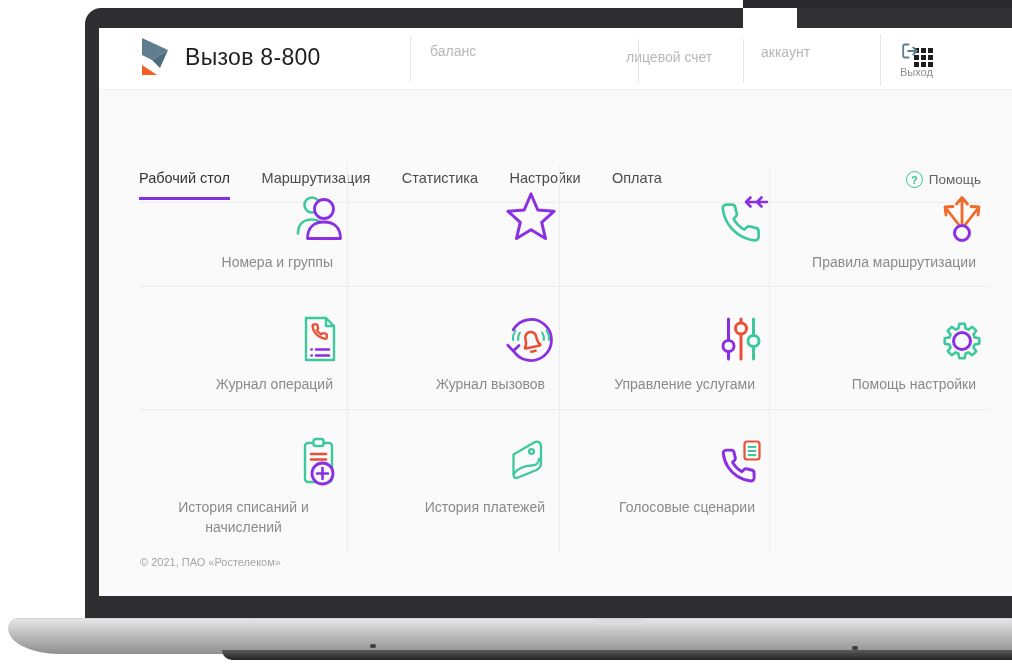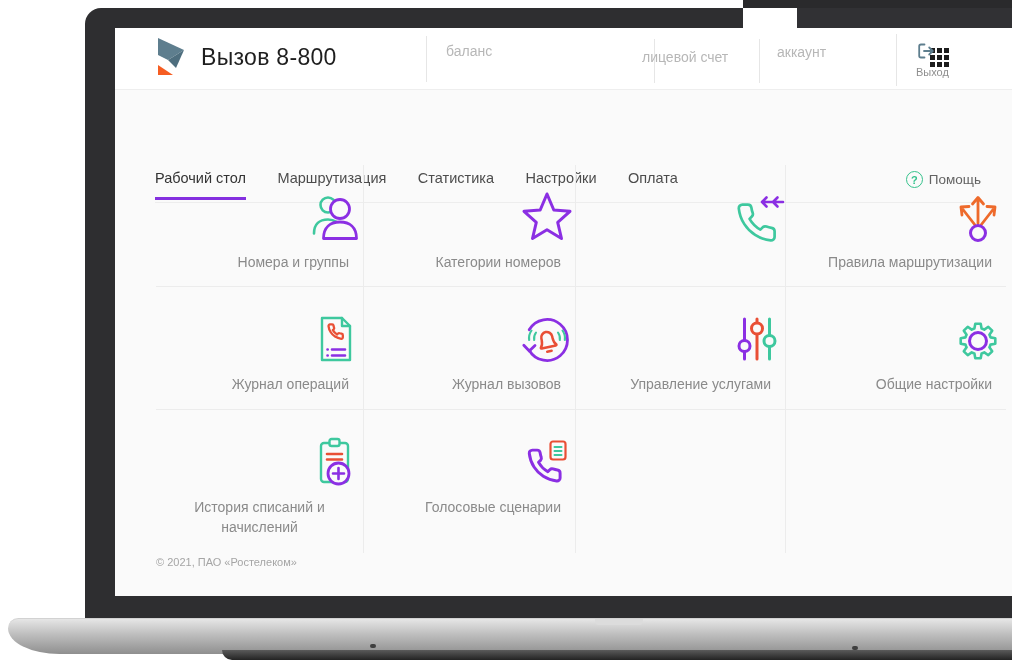--- a/index.html
+++ b/index.html
@@ -22,21 +22,21 @@
        border-top-left-radius:12px; border-bottom-left-radius:60px 30px;
        border-top:1px solid #d2d2d2;}
   .base-underside{position:absolute; left:222px; top:650px; right:0; height:10px;
        background:linear-gradient(#5a5a5a,#232323); border-bottom-left-radius:14px;}
   .base-latch{position:absolute; left:595px; top:619px; width:48px; height:6px;
        background:#dcdcdc; border-radius:0 0 4px 4px;}
   .foot-dot{position:absolute; width:6px; height:4px; border-radius:2px; background:#3f3f3f;}
   .foot-dot.d1{left:370px; top:644px;} .foot-dot.d2{left:852px; top:646px;}
 
   
-  .screen{position:absolute; left:99px; top:28px; right:0; height:568px; background:#f97316; overflow:hidden;margin-left:16px;}
+  .screen{position:absolute; left:99px; top:28px; right:0; height:568px; background:#f97316; overflow:hidden;}
 
   .appheader{position:absolute; left:0; top:0; right:0; height:62px; background:#fff;
        border-bottom:1px solid #eee;}
   .brand{position:absolute; left:40px; top:9px; display:flex; align-items:center; cursor:pointer;}
   .brand svg{display:block;}
   .brand-title{margin-left:14px; font-size:23px; color:#1e1e1e; letter-spacing:.3px;}
   .hdr-div{position:absolute; width:1px; background:#e6e6e6;}
   .hd1{left:311px; top:8px; height:46px;}
   .hd2{left:539px; top:11px; height:44px;}
   .hd3{left:644px; top:11px; height:44px;}
@@ -167,21 +167,20 @@
               <path class="bgfill" d="M16.5 49.5 c0-11.5 7-16.5 16.5-16.5 s16.5 5 16.5 16.5 z"></path>
             </g>
           </svg>
           <span class="tile-label">Номера и группы</span>
         </div>
 
         <div class="tile">
           <svg class="tile-icon" viewBox="0 0 56 56">
             <path class="st purple" stroke-width="3" d="M28 5 L34.8 21 L51 22.3 L38.7 33.4 L42.5 49.5 L28 40.8 L13.5 49.5 L17.3 33.4 L5 22.3 L21.2 21 Z"></path>
           </svg>
-          <span class="tile-label">Категории номеров</span>
         </div>
 
         <div class="tile">
           <svg class="tile-icon" viewBox="0 0 56 56">
             <g class="st teal" stroke-width="1.5" transform="translate(6,12) scale(1.8)">
               <path d="M22 16.92v3a2 2 0 0 1-2.18 2 19.79 19.79 0 0 1-8.63-3.07 19.5 19.5 0 0 1-6-6A19.79 19.79 0 0 1 2.12 4.18 2 2 0 0 1 4.11 2h3a2 2 0 0 1 2 1.72c.13.96.36 1.9.7 2.81a2 2 0 0 1-.45 2.11L8.09 9.91a16 16 0 0 0 6 6l1.27-1.27a2 2 0 0 1 2.11-.45c.91.34 1.85.57 2.81.7A2 2 0 0 1 22 16.92z"></path>
             </g>
             <g class="st purple" stroke-width="2.6">
               <path d="M43 13 H33 M37.5 8.5 L33 13 l4.5 4.5"></path>
               <path d="M54 13 H44 M48.5 8.5 L44 13 l4.5 4.5"></path>
@@ -252,38 +251,48 @@
               </g>
           </svg>
           <span class="tile-label">Управление услугами</span>
         </div>
 
         <div class="tile">
           <svg class="tile-icon" viewBox="0 0 56 56">
             <path class="st teal" stroke-width="2.6" d="M40.5 26.4 L45.3 27.3 L45.3 32.7 L40.5 33.6 A13 13 0 0 1 39.4 36.3 L42.2 40.3 L38.3 44.2 L34.3 41.4 A13 13 0 0 1 31.6 42.5 L30.7 47.3 L25.3 47.3 L24.4 42.5 A13 13 0 0 1 21.7 41.4 L17.7 44.2 L13.8 40.3 L16.6 36.3 A13 13 0 0 1 15.5 33.6 L10.7 32.7 L10.7 27.3 L15.5 26.4 A13 13 0 0 1 16.6 23.7 L13.8 19.7 L17.7 15.8 L21.7 18.6 A13 13 0 0 1 24.4 17.5 L25.3 12.7 L30.7 12.7 L31.6 17.5 A13 13 0 0 1 34.3 18.6 L38.3 15.8 L42.2 19.7 L39.4 23.7 A13 13 0 0 1 40.5 26.4 Z"></path>
             <circle class="st purple" stroke-width="3" cx="28" cy="30" r="8.5"></circle>
           </svg>
-          <span class="tile-label">Общие настройки</span>
+          <span class="tile-label">Помощь настройки</span>
         </div>
 
         <div class="tile">
           <svg class="tile-icon" viewBox="0 0 56 56">
             <g class="st teal" stroke-width="2.4">
               <rect x="14" y="9" width="27" height="39" rx="3"></rect>
               <rect class="bgfill" x="22.5" y="5" width="10" height="7" rx="2"></rect>
             </g>
             <path class="st redorange" stroke-width="2.6" d="M20 20 H35 M20 25.5 H35"></path>
             <g class="st purple">
               <circle class="bgfill" stroke-width="2.8" cx="31.5" cy="39.5" r="10.5"></circle>
               <path stroke-width="2.6" d="M31.5 34 V45 M26 39.5 H37"></path>
             </g>
           </svg>
           <span class="tile-label">История списаний и начислений</span>
         </div>
 
+        <div class="tile">
+          <svg class="tile-icon" viewBox="0 0 56 56">
+            <g class="st teal" stroke-width="2.3">
+              <path d="M10.5 20.5 L31 8.5 c3.5-2 7-.3 7 3.8 V29 c0 3.5-1.8 5.8-5 7.2 L15 43.5 c-3 1.3-4.5-.2-4.5-3.2 Z"></path>
+              <path d="M10.8 40 c3-4.5 10-8.5 17.5-8.5 c4.5 0 7.7-2.5 7.7-6.5"></path>
+              <circle cx="28.5" cy="17.5" r="2.4"></circle>
+            </g>
+          </svg>
+          <span class="tile-label">История платежей</span>
+        </div>
 
         <div class="tile">
           <svg class="tile-icon" viewBox="0 0 56 56">
             <g class="st purple" stroke-width="1.9" transform="translate(7,13) scale(1.55)">
               <path d="M22 16.92v3a2 2 0 0 1-2.18 2 19.79 19.79 0 0 1-8.63-3.07 19.5 19.5 0 0 1-6-6A19.79 19.79 0 0 1 2.12 4.18 2 2 0 0 1 4.11 2h3a2 2 0 0 1 2 1.72c.13.96.36 1.9.7 2.81a2 2 0 0 1-.45 2.11L8.09 9.91a16 16 0 0 0 6 6l1.27-1.27a2 2 0 0 1 2.11-.45c.91.34 1.85.57 2.81.7A2 2 0 0 1 22 16.92z"></path>
             </g>
             <rect class="st redorange bgfill" stroke-width="2.2" x="31.5" y="7.5" width="15" height="18" rx="2.5"></rect>
             <path class="st teal" stroke-width="2" d="M35.5 13 h7 M35.5 17 h7 M35.5 21 h7"></path>
           </svg>
           <span class="tile-label">Голосовые сценарии</span>

